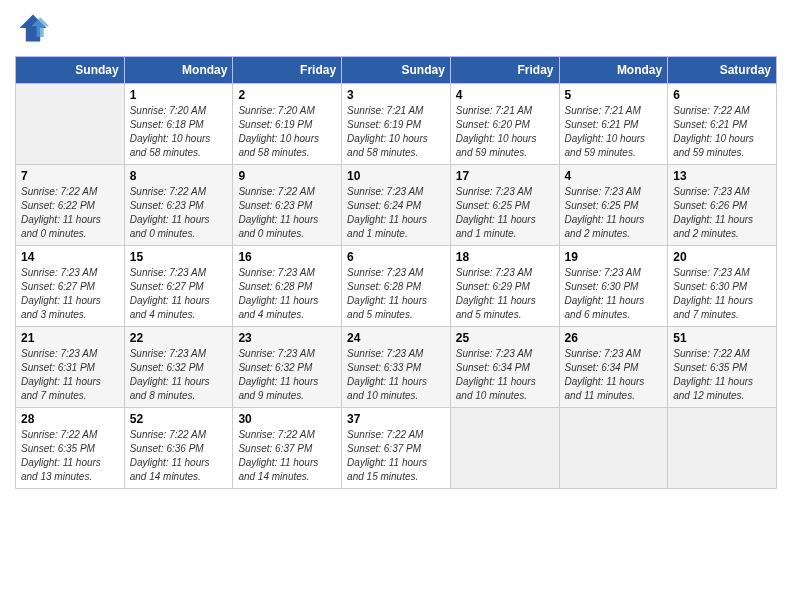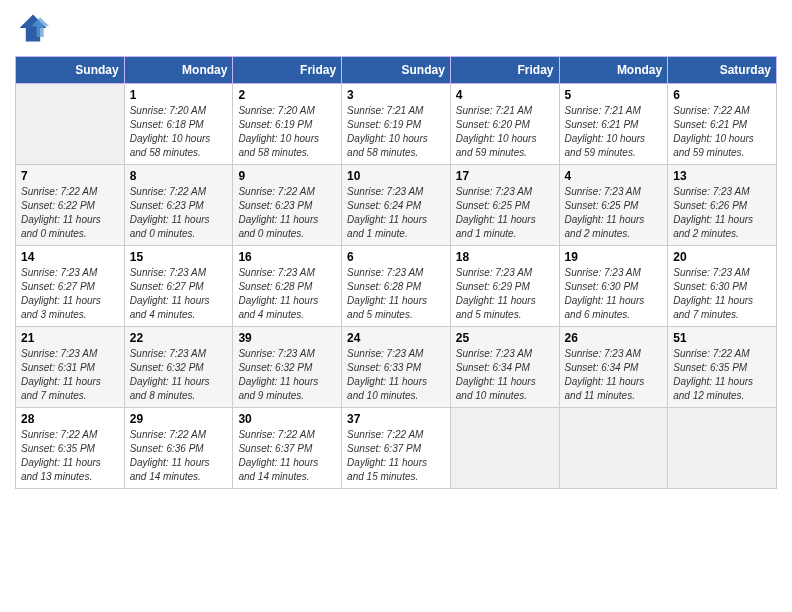--- a/index.html
+++ b/index.html
@@ -275,21 +275,21 @@
 and 7 minutes.</div>
         </td>
         <td>
           <span class="day-num">22</span>
           <div class="day-info" style="white-space: pre-line;">Sunrise: 7:23 AM
 Sunset: 6:32 PM
 Daylight: 11 hours
 and 8 minutes.</div>
         </td>
         <td>
-          <span class="day-num">39</span>
+          <span class="day-num">23</span>
           <div class="day-info" style="white-space: pre-line;">Sunrise: 7:23 AM
 Sunset: 6:32 PM
 Daylight: 11 hours
 and 9 minutes.</div>
         </td>
         <td>
           <span class="day-num">24</span>
           <div class="day-info" style="white-space: pre-line;">Sunrise: 7:23 AM
 Sunset: 6:33 PM
 Daylight: 11 hours
@@ -319,21 +319,21 @@
       </tr>
       <tr>
         <td>
           <span class="day-num">28</span>
           <div class="day-info" style="white-space: pre-line;">Sunrise: 7:22 AM
 Sunset: 6:35 PM
 Daylight: 11 hours
 and 13 minutes.</div>
         </td>
         <td>
-          <span class="day-num">29</span>
+          <span class="day-num">52</span>
           <div class="day-info" style="white-space: pre-line;">Sunrise: 7:22 AM
 Sunset: 6:36 PM
 Daylight: 11 hours
 and 14 minutes.</div>
         </td>
         <td>
           <span class="day-num">30</span>
           <div class="day-info" style="white-space: pre-line;">Sunrise: 7:22 AM
 Sunset: 6:37 PM
 Daylight: 11 hours

